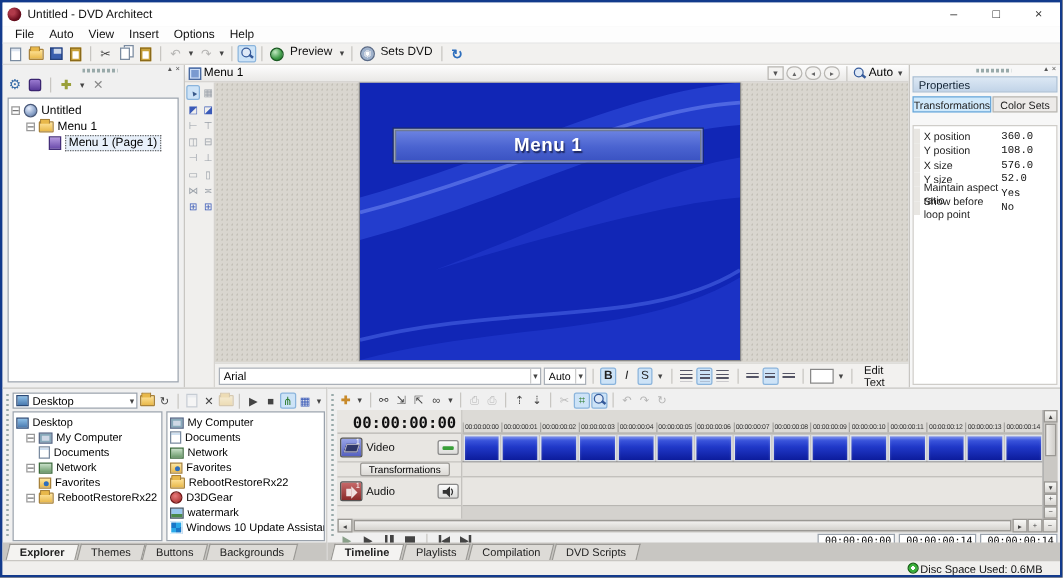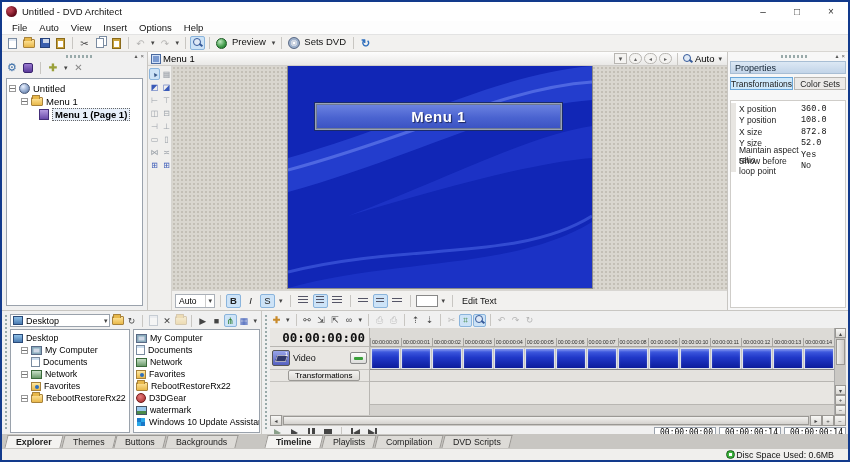--- a/index.html
+++ b/index.html
@@ -47,21 +47,21 @@
   .ltb .tbi { width:14px; }
   .gear-ic { color:#3a6ea8; font-size:11px; }
   .page-ic { width:10px; height:10px; background:linear-gradient(#9a7ad0,#5a3a9a); border:1px solid #3a2470; border-radius:2px; }
   .plus-ic { color:#9aa03a; font-size:10px; font-weight:bold; }
   .x-ic { color:#888; font-size:10px; }
   .treebox { position:absolute; left:4px; top:26px; right:4px; bottom:4px; background:#fff; border:1px solid #9aa2ac; padding:3px 2px; }
   .trow { display:flex; align-items:center; height:13px; font-size:9.5px; gap:3px; }
   .expander { width:7px; height:7px; border:1px solid #999; background:#fff linear-gradient(#777,#777) center/5px 1px no-repeat; flex:none; }
   .ic-globe { width:11px; height:11px; border-radius:50%; background:radial-gradient(circle at 35% 30%, #e8f0ff, #8aa2c8 60%, #50688e); border:1px solid #4a5a7a; flex:none; }
   .ic-page { width:10px; height:11px; background:linear-gradient(#b49ae0,#6a4aaa); border:1px solid #442e7a; flex:none; }
-  .sel-label { font-weight:bold; border:1px dotted #666; background:#e8f0fa; padding:0 2px; }
+  .sel-label { font-weight:normal; border:1px dotted #666; background:#e8f0fa; padding:0 2px; }
 
   
   .center { position:absolute; left:146px; top:50px; width:579px; height:258px; background:#f0f0f0; }
   .chead { position:absolute; left:0; top:0; right:0; height:14px; background:linear-gradient(#fdfdfd,#e9e8e6); border-bottom:1px solid #cfcdc9; display:flex; align-items:center; padding:0 3px; gap:2px; font-size:9.5px; }
   .chead .ico16 { width:10px; height:10px; background:#7a9ad0; border:1px solid #4a6aa0; box-shadow:inset 0 0 0 1px #cfe0f8; }
   .chead .spacer { flex:1; }
   .combo-arrow { width:13px; height:11px; display:flex; align-items:center; justify-content:center; font-size:7px; color:#555; border:1px solid #b8b6b2; background:#f4f3f1; }
   .navbtn { width:13px; height:11px; border:1px solid #b8b6b2; border-radius:6px; background:#f4f3f1; display:flex; align-items:center; justify-content:center; font-size:6px; color:#666; }
   .vtools { position:absolute; left:0; top:14px; width:24px; bottom:0; background:#f0efed; border-right:1px solid #d6d4d0; display:grid; grid-template-columns:11px 11px; grid-auto-rows:12px; gap:1px; padding:2px 0 0 1px; align-content:start; }
   .vt { display:flex; align-items:center; justify-content:center; font-size:8px; color:#9aa0a8; }
@@ -324,20 +324,24 @@
           <path d="M0,206 C120,176 230,196 304,150" stroke="#4a64e4" stroke-width="3" fill="none" opacity="0.6"></path>
           <path d="M304,60 C240,70 170,108 60,150 C160,120 250,96 304,92 Z" fill="#2a42d8" opacity="0.45"></path>
         </svg>
         <div class="menubtn">
           <span>Menu 1</span>
         </div>
       </div>
     </div>
 
     <div class="textbar">
+      <span class="fontcombo">
+        <span>Arial</span>
+        <span class="dd">▾</span>
+      </span>
       <span class="szcombo">
         <span>Auto</span>
         <span class="dd">▾</span>
       </span>
       <span class="sep"></span>
       <span class="fbtn on" style="font-weight:bold">B</span>
       <span class="fbtn" style="font-style:italic">I</span>
       <span class="fbtn on">S</span>
       <span class="dd">▾</span>
       <span class="sep"></span>
@@ -383,21 +387,21 @@
       <div class="prow">
         <span class="pl">X position</span>
         <span class="pv">360.0</span>
       </div>
       <div class="prow">
         <span class="pl">Y position</span>
         <span class="pv">108.0</span>
       </div>
       <div class="prow">
         <span class="pl">X size</span>
-        <span class="pv">872.8</span>
+        <span class="pv">576.0</span>
       </div>
       <div class="prow">
         <span class="pl">Y size</span>
         <span class="pv">52.0</span>
       </div>
       <div class="prow">
         <span class="pl">Maintain aspect ratio</span>
         <span class="pv">Yes</span>
       </div>
       <div class="prow">
@@ -555,20 +559,32 @@
           <span class="tico video">
               <span class="tnum">1</span>
             </span>
           <span class="tname">Video</span>
           <span class="tbtn">
               <span class="greenbar"></span>
             </span>
         </div>
         <div class="subtrack">
           <span class="sbtn">Transformations</span>
+        </div>
+        <div class="trackhead">
+          <span class="tico audio">
+              <span class="tnum">1</span>
+            </span>
+          <span class="tname">Audio</span>
+          <span class="tbtn">
+            <svg width="10" height="9" viewBox="0 0 10 9">
+                <polygon points="0,3 3,3 6,0 6,9 3,6 0,6" fill="#333"></polygon>
+                <path d="M7,2 Q9,4.5 7,7" stroke="#333" fill="none"></path>
+              </svg>
+          </span>
         </div>
       </div>
 
       <div class="tlane">
         <div class="ruler">
           <span class="rcell">00:00:00:00</span>
           <span class="rcell">00:00:00:01</span>
           <span class="rcell">00:00:00:02</span>
           <span class="rcell">00:00:00:03</span>
           <span class="rcell">00:00:00:04</span>

